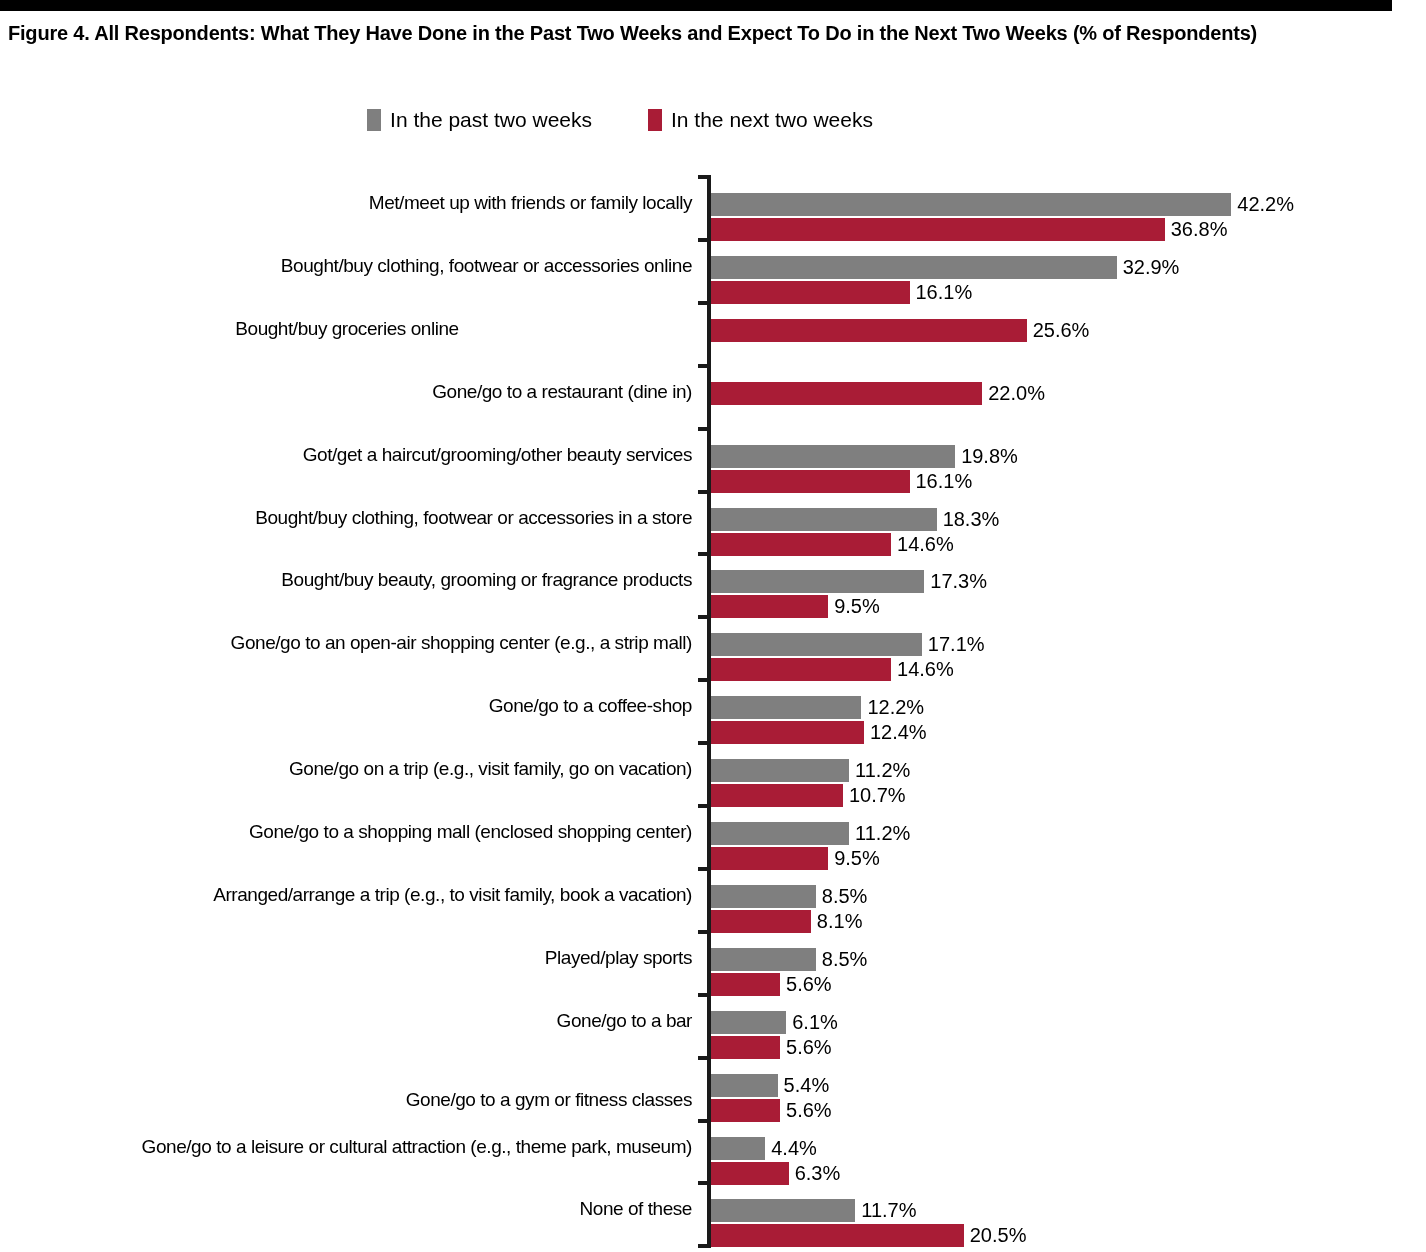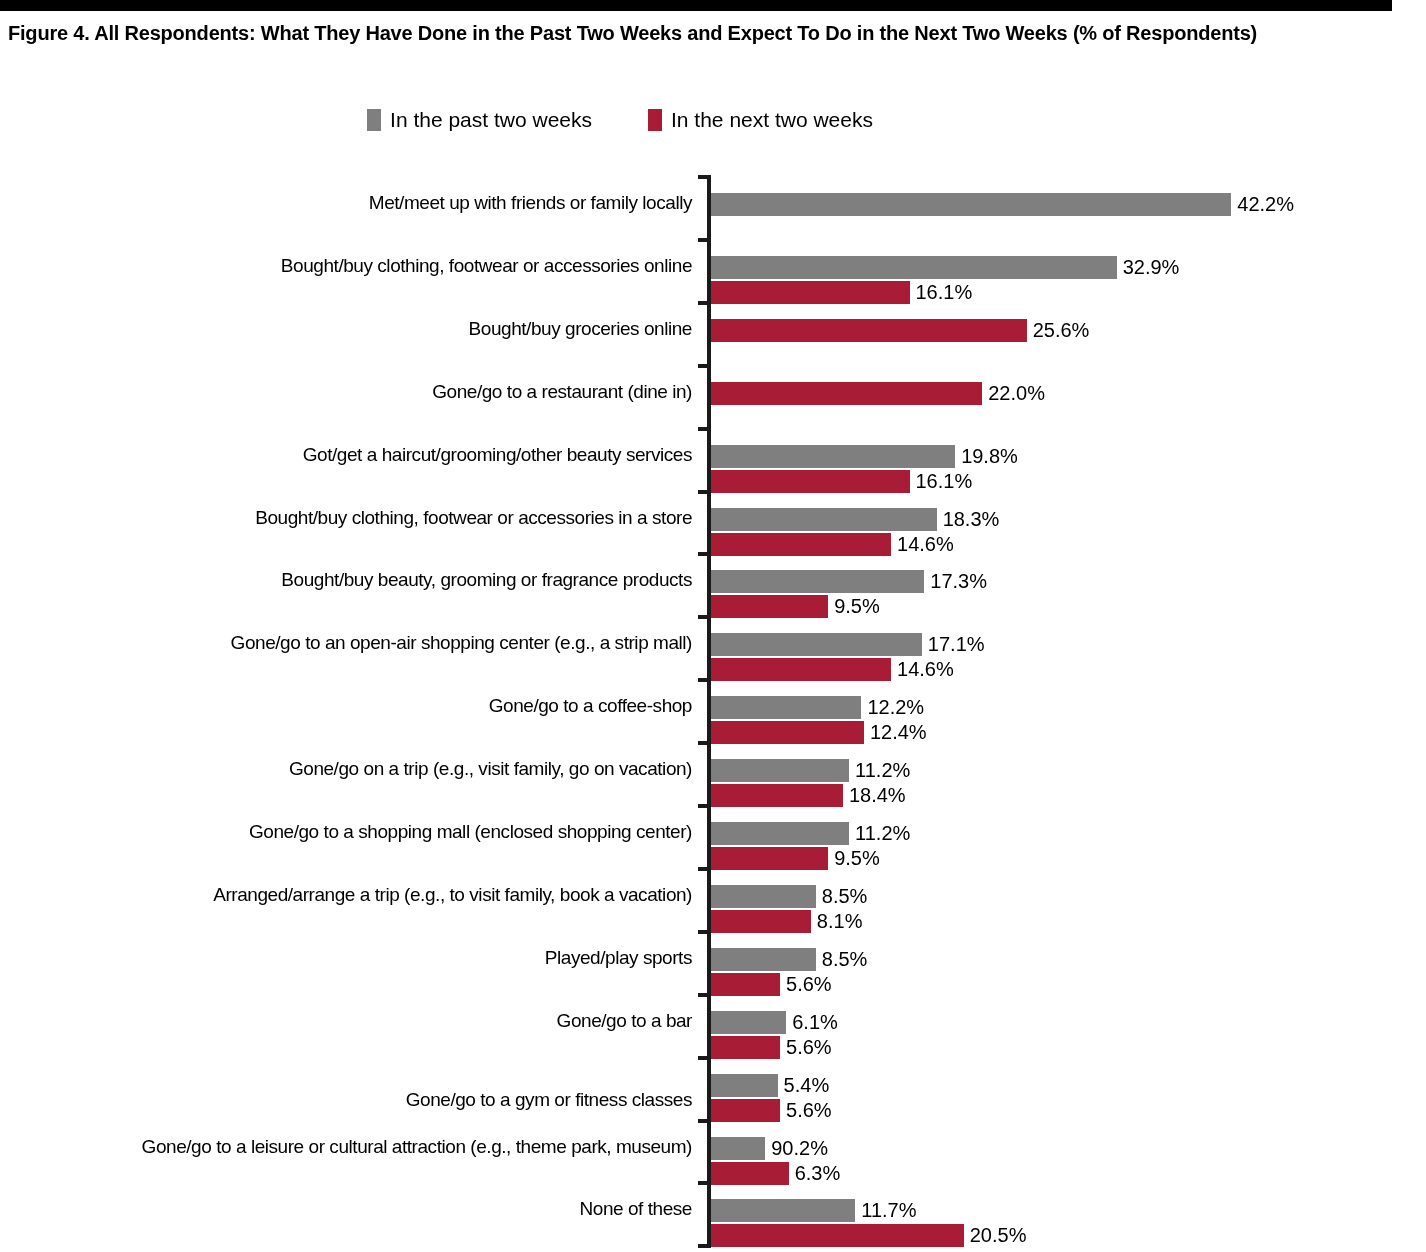--- a/index.html
+++ b/index.html
@@ -151,39 +151,43 @@
 <div id="plot">
   <div id="axis-line" style="height: 1073.3px;"></div>
 <div class="axis-tick" style="top: 0px;"></div>
     <div class="cat-row" style="top: 4px;">
       <div class="cat-label" style="top: 13px;">Met/meet up with friends or family locally</div>
       <div class="bars">
         <div class="bar-wrap">
           <div class="bar" style="width: 520.326px; background: rgb(127, 127, 127);"></div>
           <span class="bar-value">42.2%</span>
         </div>
+        <div class="bar-wrap">
+          <div class="bar" style="width: 453.744px; background: rgb(169, 28, 54);"></div>
+          <span class="bar-value">36.8%</span>
+        </div>
       </div>
     </div>
     <div class="axis-tick" style="top: 62.9px;"></div>
     <div class="cat-row" style="top: 66.9px;">
       <div class="cat-label" style="top: 13px;">Bought/buy clothing, footwear or accessories online</div>
       <div class="bars">
         <div class="bar-wrap">
           <div class="bar" style="width: 405.657px; background: rgb(127, 127, 127);"></div>
           <span class="bar-value">32.9%</span>
         </div>
         <div class="bar-wrap">
           <div class="bar" style="width: 198.513px; background: rgb(169, 28, 54);"></div>
           <span class="bar-value">16.1%</span>
         </div>
       </div>
     </div>
     <div class="axis-tick" style="top: 125.8px;"></div>
     <div class="cat-row" style="top: 129.8px;">
-      <div class="cat-label" style="top: 13px;">Bought/buy groceries online</div>
+      <div class="cat-label" style="top: 13px; text-align: center;">Bought/buy groceries online</div>
       <div class="bars">
         <div class="bar-wrap">
           <div class="bar" style="width: 315.648px; background: rgb(169, 28, 54);"></div>
           <span class="bar-value">25.6%</span>
         </div>
       </div>
     </div>
     <div class="axis-tick" style="top: 188.7px;"></div>
     <div class="cat-row" style="top: 192.7px;">
       <div class="cat-label" style="top: 13px;">Gone/go to a restaurant (dine in)</div>
@@ -267,21 +271,21 @@
     <div class="axis-tick" style="top: 566.1px;"></div>
     <div class="cat-row" style="top: 570.1px;">
       <div class="cat-label" style="top: 13px;">Gone/go on a trip (e.g., visit family, go on vacation)</div>
       <div class="bars">
         <div class="bar-wrap">
           <div class="bar" style="width: 138.096px; background: rgb(127, 127, 127);"></div>
           <span class="bar-value">11.2%</span>
         </div>
         <div class="bar-wrap">
           <div class="bar" style="width: 131.931px; background: rgb(169, 28, 54);"></div>
-          <span class="bar-value">18.4%</span>
+          <span class="bar-value">10.7%</span>
         </div>
       </div>
     </div>
     <div class="axis-tick" style="top: 629px;"></div>
     <div class="cat-row" style="top: 633px;">
       <div class="cat-label" style="top: 13px;">Gone/go to a shopping mall (enclosed shopping center)</div>
       <div class="bars">
         <div class="bar-wrap">
           <div class="bar" style="width: 138.096px; background: rgb(127, 127, 127);"></div>
           <span class="bar-value">11.2%</span>
@@ -347,21 +351,21 @@
           <span class="bar-value">5.6%</span>
         </div>
       </div>
     </div>
     <div class="axis-tick" style="top: 943.5px;"></div>
     <div class="cat-row" style="top: 947.5px;">
       <div class="cat-label" style="top: 13px;">Gone/go to a leisure or cultural attraction (e.g., theme park, museum)</div>
       <div class="bars">
         <div class="bar-wrap">
           <div class="bar" style="width: 54.252px; background: rgb(127, 127, 127);"></div>
-          <span class="bar-value">90.2%</span>
+          <span class="bar-value">4.4%</span>
         </div>
         <div class="bar-wrap">
           <div class="bar" style="width: 77.679px; background: rgb(169, 28, 54);"></div>
           <span class="bar-value">6.3%</span>
         </div>
       </div>
     </div>
     <div class="axis-tick" style="top: 1006.4px;"></div>
     <div class="cat-row" style="top: 1010.4px;">
       <div class="cat-label" style="top: 13px;">None of these</div>

